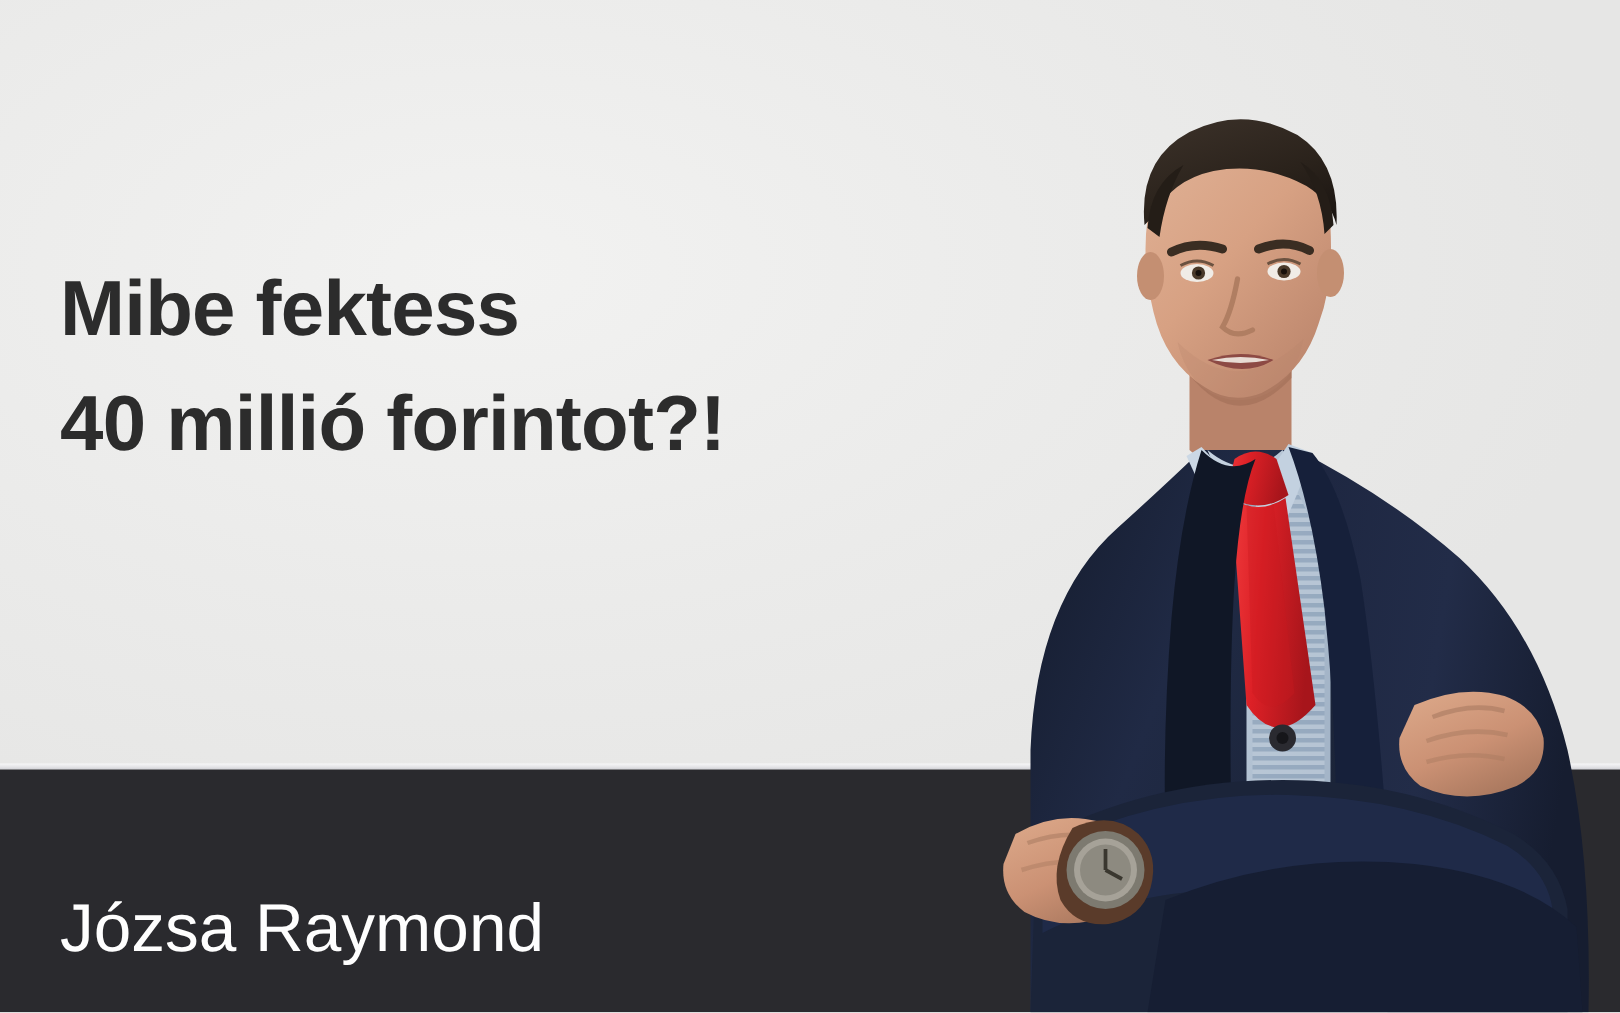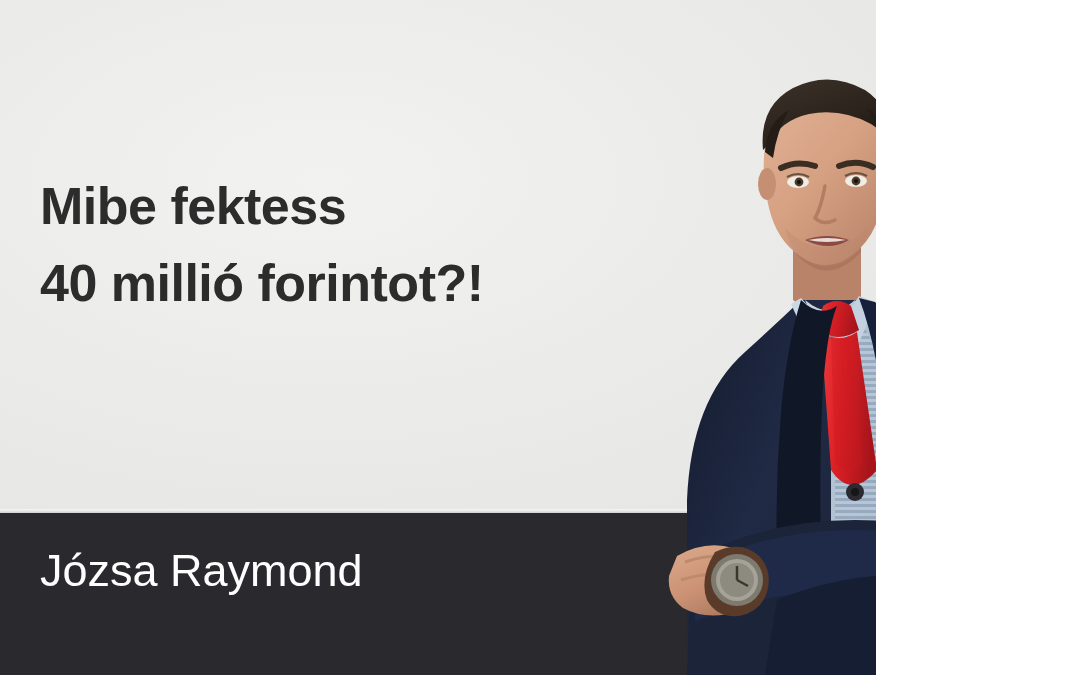--- a/index.html
+++ b/index.html
@@ -2,21 +2,21 @@
 <html><head>
 <meta charset="utf-8">
 <style>
   html, body {
     margin: 0;
     padding: 0;
     background: #ffffff;
   }
   .banner-root {
     position: relative;
-    width: 876px;
+    width: 1080px;
     height: 675px;
     overflow: hidden;
     background: #ededed;
     font-family: "Liberation Sans", sans-serif;
     -webkit-font-smoothing: antialiased;
   }
 
   
   .bg-light {
     position: absolute;
@@ -64,20 +64,21 @@
     top: 545px;
     z-index: 40;
   }
   .person-name {
     display: block;
     color: #fefefe;
     font-size: 45px;
     font-weight: 400;
     line-height: 52px;
     letter-spacing: 0px;
+    margin-top: 48px;
   }
   .person-role {
     display: block;
     color: #f2f2f2;
     font-size: 26px;
     font-weight: 400;
     line-height: 34px;
     margin-top: 4px;
   }
 

